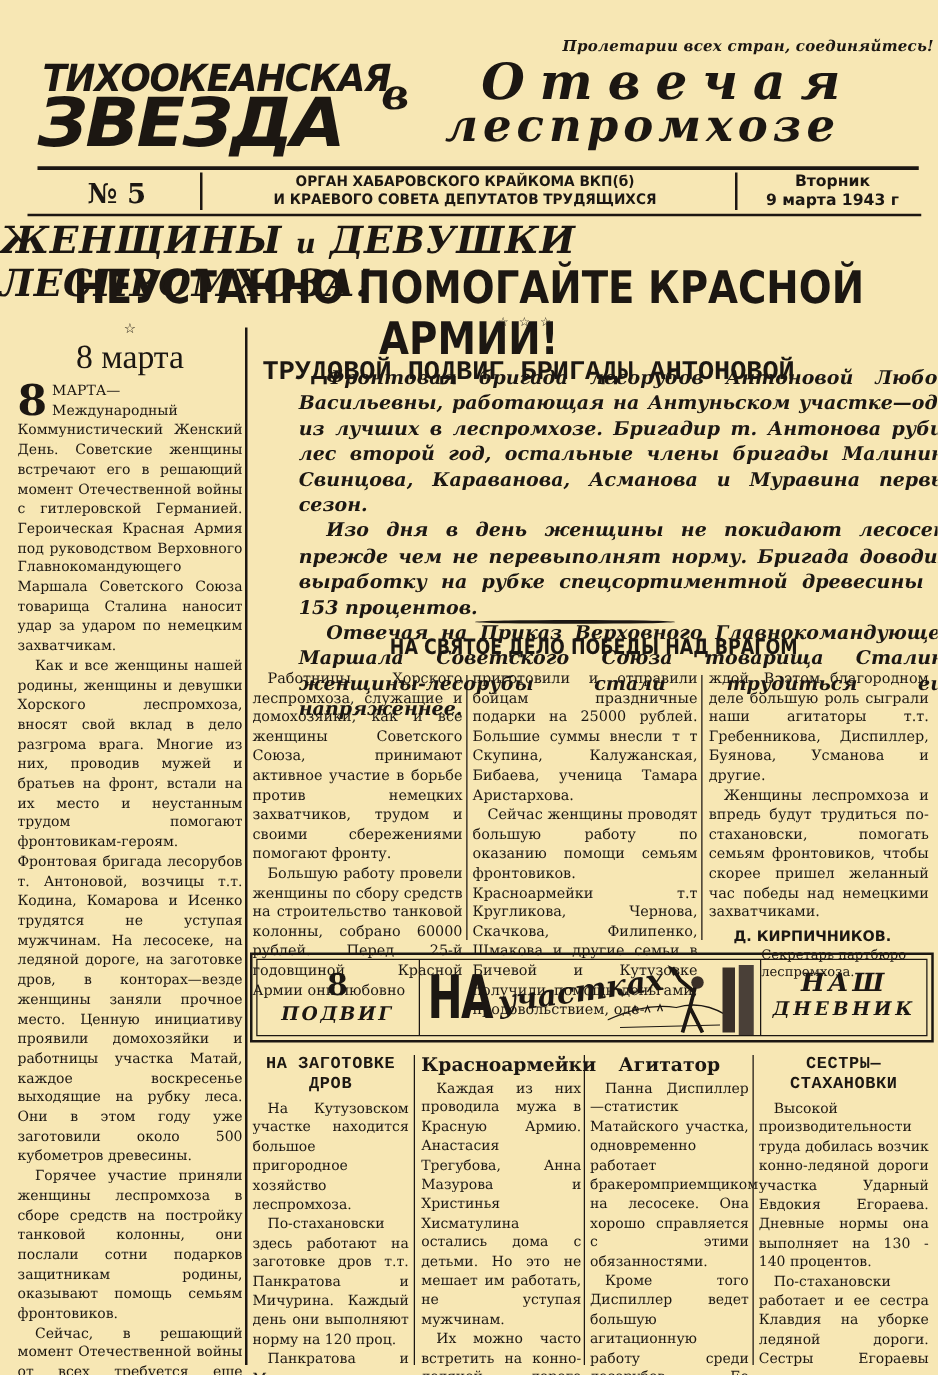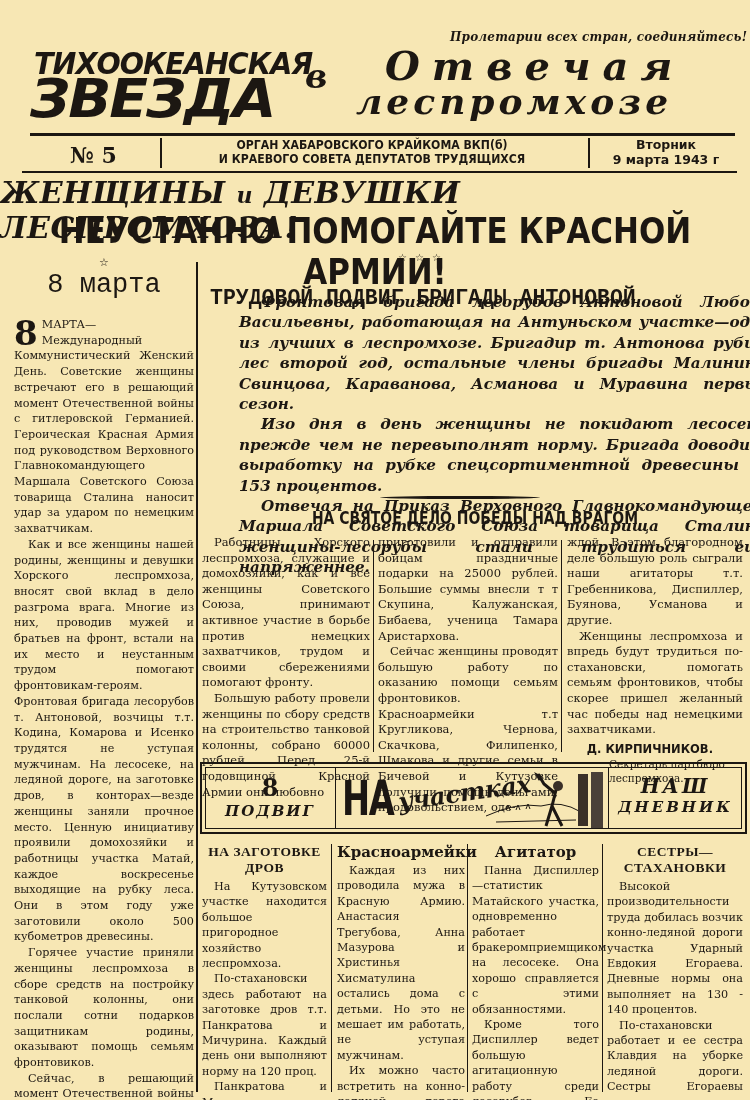--- a/index.html
+++ b/index.html
@@ -29,21 +29,21 @@
   .organ { left: 162px; top: 138px; width: 420px; text-align: center; font-family: "DejaVu Sans", sans-serif; font-weight: bold; font-size: 11.5px; line-height: 14px; transform: scaleX(0.95); }
   .dateblk { left: 596px; top: 137px; width: 140px; text-align: center; font-family: "DejaVu Sans", sans-serif; font-weight: bold; font-size: 12.5px; line-height: 15px; }
 
   .head1 { left: 0; width: 750px; top: 175px; text-align: left; font-family: "DejaVu Serif", serif; font-style: italic; font-weight: bold; font-size: 30px; letter-spacing: 0.5px; }
   .head1 .small { font-size: 22px; }
   .head2 { left: 0; width: 750px; top: 210px; text-align: center; font-family: "DejaVu Sans", sans-serif; font-weight: bold; font-size: 36px; transform: scaleX(0.86); letter-spacing: 0; }
 
   
   .leftcol { left: 14px; top: 256px; width: 180px; }
   .star { font-size: 11px; text-align: center; display: block; }
-  .mart8 { text-align: center; font-family: Liberation Mono, monospace; font-size: 27px; line-height: 32px; margin-bottom: 16px; }
+  .mart8 { text-align: center; font-family: Liberation Serif, serif; font-size: 27px; line-height: 32px; margin-bottom: 4px; }
   .col-text { font-family: "DejaVu Serif", serif; font-size: 11.2px; line-height: 15.7px; text-align: justify; hyphens: manual; }
   .col-text p { text-indent: 14px; }
   .dropcap { float: left; font-size: 34px; line-height: 28px; font-weight: bold; margin-right: 4px; margin-top: 2px; }
   .vline-left { left: 196px; top: 262px; width: 2px; height: 830px; background: #1c1712; }
 
   
   .art-title { left: 210px; top: 262px; font-family: Liberation Mono, monospace; font-weight: bold; font-size: 21.5px; letter-spacing: 0; margin-top: 24px; }
   .stars3 { left: 398px; top: 252px; font-size: 10px; letter-spacing: 8px; }
   .lead { left: 203px; top: 292px; width: 532px; font-family: "DejaVu Serif", serif; font-style: italic; font-weight: bold; font-size: 15.2px; line-height: 20.4px; text-align: justify; margin-left: 36px; }
   .lead p { text-indent: 22px; }
@@ -69,21 +69,21 @@
   .bmid { position: absolute; left: 129px; top: 0; width: 274px; height: 100%; border-left: 1px solid #1c1712; border-right: 1px solid #1c1712; overflow: hidden; }
   .bmid .na { position: absolute; left: 6px; top: 2px; font-family: "DejaVu Sans", sans-serif; font-weight: bold; font-size: 48px; line-height: 56px; transform: scaleX(0.7); transform-origin: left; letter-spacing: -2px; }
   .bmid .uch { position: absolute; left: 62px; top: 10px; font-family: "DejaVu Serif", serif; font-style: italic; font-weight: bold; font-size: 24px; transform: rotate(-8deg); }
   .bright { position: absolute; left: 404px; top: 0; right: 0; height: 100%; text-align: center; }
   .bright .l1 { font-family: "DejaVu Serif", serif; font-style: italic; font-weight: bold; font-size: 20px; letter-spacing: 3px; margin-top: 6px; }
   .bright .l2 { font-family: "DejaVu Serif", serif; font-style: italic; font-weight: bold; font-size: 15px; letter-spacing: 3px; }
 
   
   .b4 { top: 844px; font-family: "DejaVu Serif", serif; font-size: 11.2px; line-height: 15.4px; text-align: justify; }
   .b4 p { text-indent: 12px; }
-  .b4 h3 { font-family: Liberation Serif, serif; font-weight: bold; font-size: 13.5px; line-height: 16px; text-align: center; margin-bottom: 3px; letter-spacing: 0.5px; }
+  .b4 h3 { font-family: Liberation Mono, monospace; font-weight: bold; font-size: 13.5px; line-height: 16px; text-align: center; margin-bottom: 3px; letter-spacing: 0.5px; }
   .b4 h3.serif { font-family: "DejaVu Serif", serif; font-size: 15px; letter-spacing: 0; }
   .b4a { left: 202px; width: 125px; }
   .b4b { left: 337px; width: 128px; }
   .b4c { left: 472px; width: 127px; }
   .b4d { left: 607px; width: 136px; }
   .bsep { width: 1px; background: #1c1712; }
 </style>
 </head>
 <body>
 

